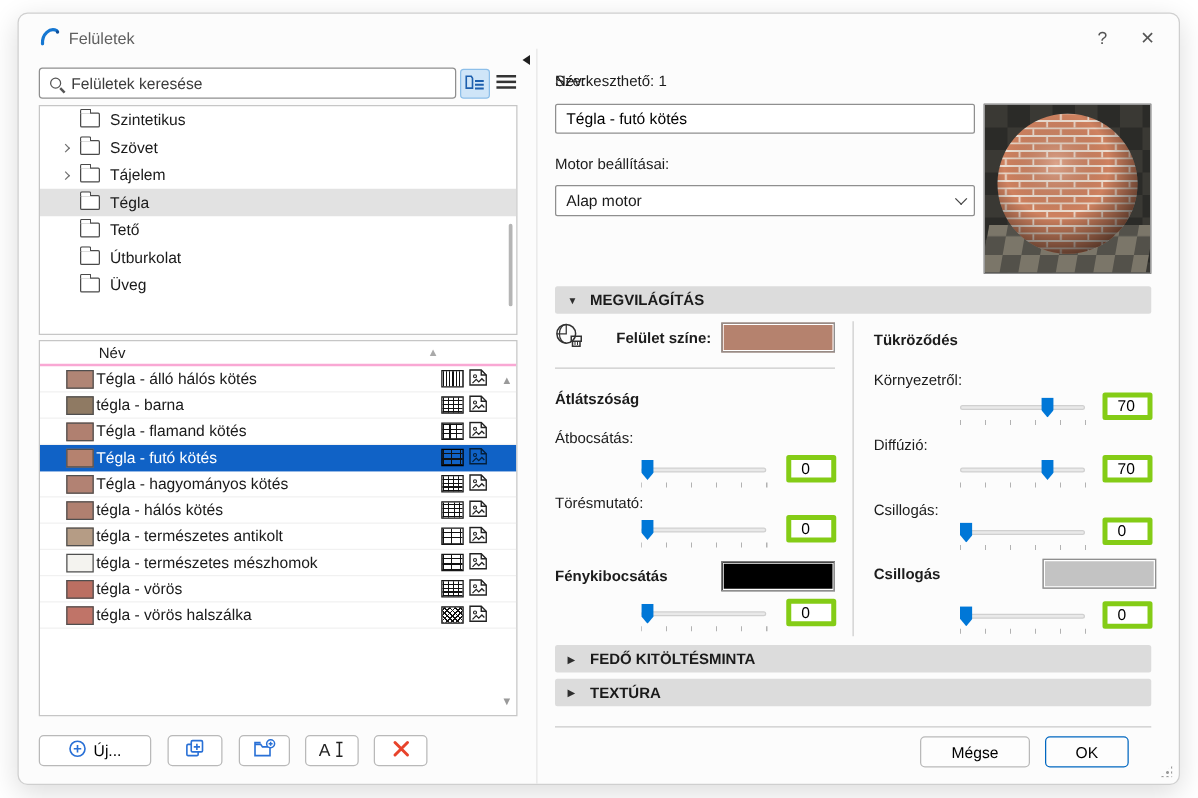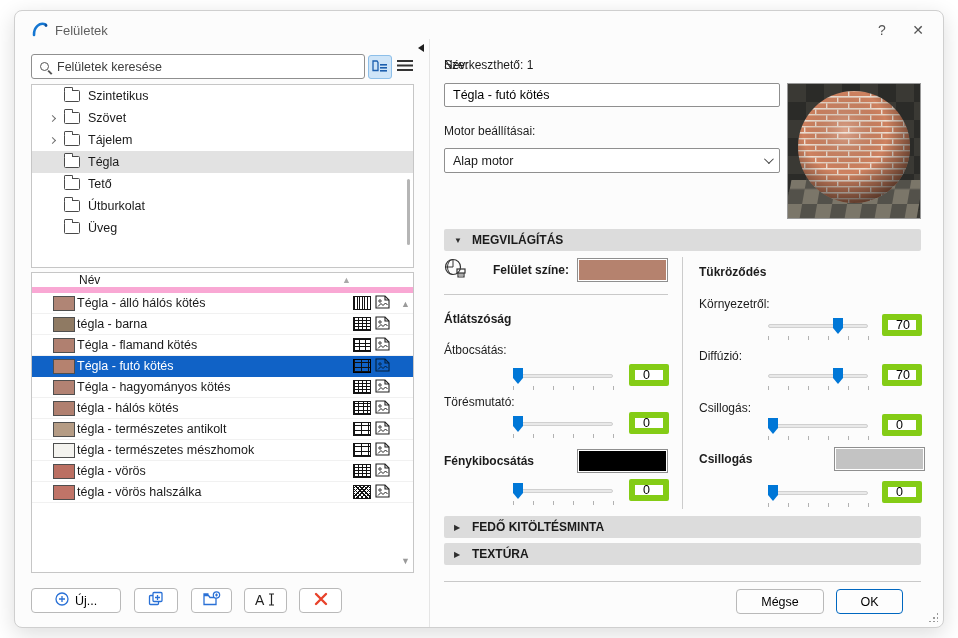--- a/index.html
+++ b/index.html
@@ -43,21 +43,21 @@
     transform:rotate(45deg); display:block; }
   .folder { width:16px; height:12px; border:1.2px solid #4a4a4a; border-radius:1.5px;
     position:relative; margin-right:8px; flex:none; background:#fff; }
   .folder::before { content:""; position:absolute; left:-1.2px; top:-4px; width:7px; height:3px;
     border:1.2px solid #4a4a4a; border-bottom:none; border-radius:1.5px 1.5px 0 0; background:#fff; }
   .vscroll { position:absolute; right:3px; width:3px; background:#b5b5b5; border-radius:2px; }
 
   
   .listbox { left:16px; top:261px; width:383px; height:301px; background:#fff;
     border:1px solid #c6c6c6; overflow:hidden; }
-  .list-head { height:20px; border-bottom:6px solid #f9a8d4; display:flex; align-items:center;
+  .list-head { height:20px; border-bottom:2px solid #f9a8d4; display:flex; align-items:center;
     font-size:12px; padding-left:47px; position:relative; }
   .sort { position:absolute; right:62px; font-size:9px; color:#a9a9a9; }
   .list-row { height:21px; display:grid; grid-template-columns:21px 24px 1fr 22px 22px 16px;
     align-items:center; font-size:12.5px; border-bottom:1px solid #f1f1f1; }
   .list-row .sw { width:22px; height:15px; border:1px solid #4f4f4f; }
   .list-row.selected { background:#1062c6; color:#fff; border-bottom-color:#1062c6; }
   .pat { width:18px; height:14px; border:1px solid #161616; background-color:#fff; }
   .list-row.selected .pat { background-color:transparent; border-color:#000; }
   .pat-vlines { background-image:repeating-linear-gradient(90deg,#111 0 1px,transparent 1px 2.6px); }
   .pat-brick-dense { background-image:repeating-linear-gradient(0deg,#111 0 1px,transparent 1px 3px),
@@ -93,21 +93,21 @@
   .swatchbtn { width:91px; height:24px; border:1px solid #8f8f8f; box-shadow:inset 0 0 0 1px #fff; padding:0; }
   .divline { background:#c9c9c9; }
 
   .slider { position:absolute; width:100px; height:16px; }
   .slider .track { position:absolute; left:0; right:0; top:6px; height:4px; background:#e9e9e9;
     border:1px solid #d0d0d0; border-radius:2px; }
   .slider .thumb { position:absolute; top:0; width:10px; height:16px; background:#0077d7;
     clip-path:polygon(0 0,100% 0,100% 62%,50% 100%,0 62%); }
   .ticks { position:absolute; width:101px; height:4px;
     background:repeating-linear-gradient(90deg,#b2b2b2 0 1px,transparent 1px 20px); }
-  input.valbox { position:absolute; width:40px; height:22px; border:6px solid #84cc16;
+  input.valbox { position:absolute; width:40px; height:22px; border:4px solid #84cc16;
     border-radius:2px; font:12.5px "Liberation Sans",sans-serif; padding:0 4px 0 8px; outline:none; }
 
   .btn { height:25px; border:1px solid #b9b9b9; border-radius:4px; background:#fdfdfd;
     font:12.5px "Liberation Sans",sans-serif; }
   .btn.primary { border:1.5px solid #0067c0; }
   .grip { position:absolute; right:5px; bottom:5px; width:10px; height:10px;
     background:radial-gradient(circle,#9a9a9a 1px,transparent 1.3px); background-size:4px 4px;
     clip-path:polygon(100% 0,100% 100%,0 100%); }
 </style>
 </head>

